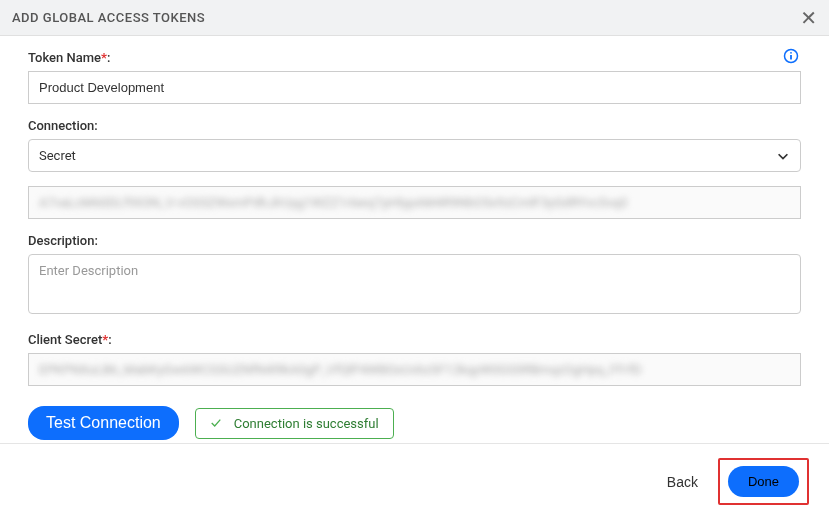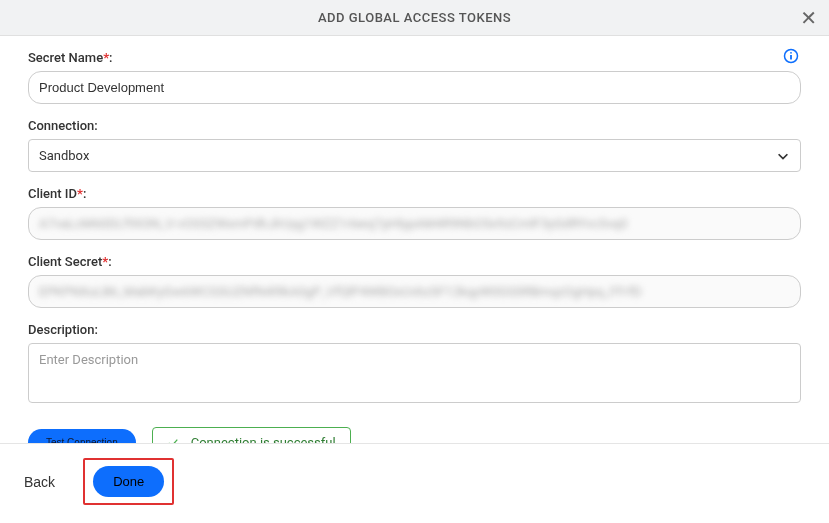--- a/index.html
+++ b/index.html
@@ -15,21 +15,20 @@
       height: 100%;
       display: flex;
       flex-direction: column;
     }
     .modal-header {
       background: #f1f2f3;
       border-bottom: 1px solid #e0e0e0;
       padding: 4px 12px;
       display: flex;
       align-items: center;
-      justify-content: center;
       position: relative;
       height: 36px;
     }
     .modal-title {
       font-size: 13px;
       font-weight: 500;
       color: #555;
       letter-spacing: 0.5px;
     }
     .close-btn {
@@ -66,21 +65,21 @@
       display: block;
       margin-bottom: 6px;
     }
     .required {
       color: #e03131;
       font-weight: bold;
     }
     .form-input {
       width: 100%;
       border: 1px solid #ccc;
-      border-radius: 13px;
+      border-radius: 0;
       padding: 8px 10px;
       font-size: 13px;
       color: #333;
       background: #fff;
     }
     .form-input.readonly {
       background: #fafafa;
       color: #bbb;
       filter: blur(0.5px);
     }
@@ -121,47 +120,47 @@
       color: #999;
     }
     .action-row {
       display: flex;
       align-items: center;
       gap: 16px;
       margin-top: 20px;
     }
     .btn-test {
       background: #0d6efd;
-      color: #0f172a;
+      color: #ffffff;
       border: none;
       border-radius: 16px;
       padding: 8px 18px;
-      font-size: 10px;
+      font-size: 16px;
       font-weight: 500;
       cursor: pointer;
     }
     .status-badge {
       display: inline-flex;
       align-items: center;
       gap: 12px;
       border: 1px solid #4caf50;
       border-radius: 4px;
       padding: 7px 14px;
       color: #2e7d32;
       font-size: 13px;
       background: #fff;
     }
     .status-badge svg { width: 12px; height: 12px; }
     .modal-footer {
       border-top: 1px solid #e5e5e5;
       padding: 14px 20px 18px 20px;
       display: flex;
       align-items: center;
-      justify-content: flex-start;
-      gap: 24px;
+      justify-content: flex-end;
+      gap: 16px;
     }
     .btn-back {
       background: transparent;
       border: none;
       font-size: 14px;
       color: #333;
       cursor: pointer;
       padding: 6px 4px;
     }
     .done-highlight {
@@ -200,56 +199,53 @@
       <circle cx="8" cy="8" r="6.5"></circle>
       <line x1="8" y1="7" x2="8" y2="11.5" stroke-width="1.8"></line>
       <circle cx="8" cy="4.8" r="0.9" fill="#0d6efd" stroke="none"></circle>
     </svg>
   </div>
 
   <div class="modal-body">
 
     <div class="form-group">
       <label class="form-label">
-        <span>Secret Name</span><span class="required">*</span><span>:</span>
+        <span>Token Name</span><span class="required">*</span><span>:</span>
       </label>
       <input type="text" class="form-input" value="Product Development" style="">
     </div>
 
     <div class="form-group">
       <label class="form-label">Connection:</label>
       <div class="form-select">
-        <span>Sandbox</span>
+        <span>Secret</span>
         <svg class="chevron-down" viewBox="0 0 16 16" fill="none" stroke="#333" stroke-width="2">
           <polyline points="3,6 8,11 13,6"></polyline>
         </svg>
       </div>
     </div>
 
     <div class="form-group">
-      <label class="form-label">
-        <span>Client ID</span><span class="required">*</span><span>:</span>
-      </label>
       <div class="form-input readonly">
         <span class="blur-text">A7vaLcM60DLf9X3N_V-vOS5ZWxmPdhJlrUyg1WZZ1r6eoj7pHlypAM4R9NbO5x9zCmlF3yGdRYvc5vq0</span>
       </div>
+    </div>
+
+    <div class="form-group">
+      <label class="form-label">Description:</label>
+      <textarea class="form-textarea" placeholder="Enter Description" style=""></textarea>
     </div>
 
     <div class="form-group">
       <label class="form-label">
         <span>Client Secret</span><span class="required">*</span><span>:</span>
       </label>
       <div class="form-input readonly">
         <span class="blur-text">EPKPNXuLB6_MabKyGw6WCGSUZNfN4l9kA0gP_VfQlP4WBGxUvbz5F12kqyW0GS5RBmqzOgHpq_FFrfD</span>
       </div>
-    </div>
-
-    <div class="form-group">
-      <label class="form-label">Description:</label>
-      <textarea class="form-textarea" placeholder="Enter Description" style=""></textarea>
     </div>
 
     <div class="action-row">
       <button class="btn-test">Test Connection</button>
       <div class="status-badge">
         <svg viewBox="0 0 14 14" fill="none" stroke="#4caf50" stroke-width="1.5">
           <polyline points="2,7 5.5,10.5 12,3"></polyline>
         </svg>
         <span>Connection is successful</span>
       </div>

